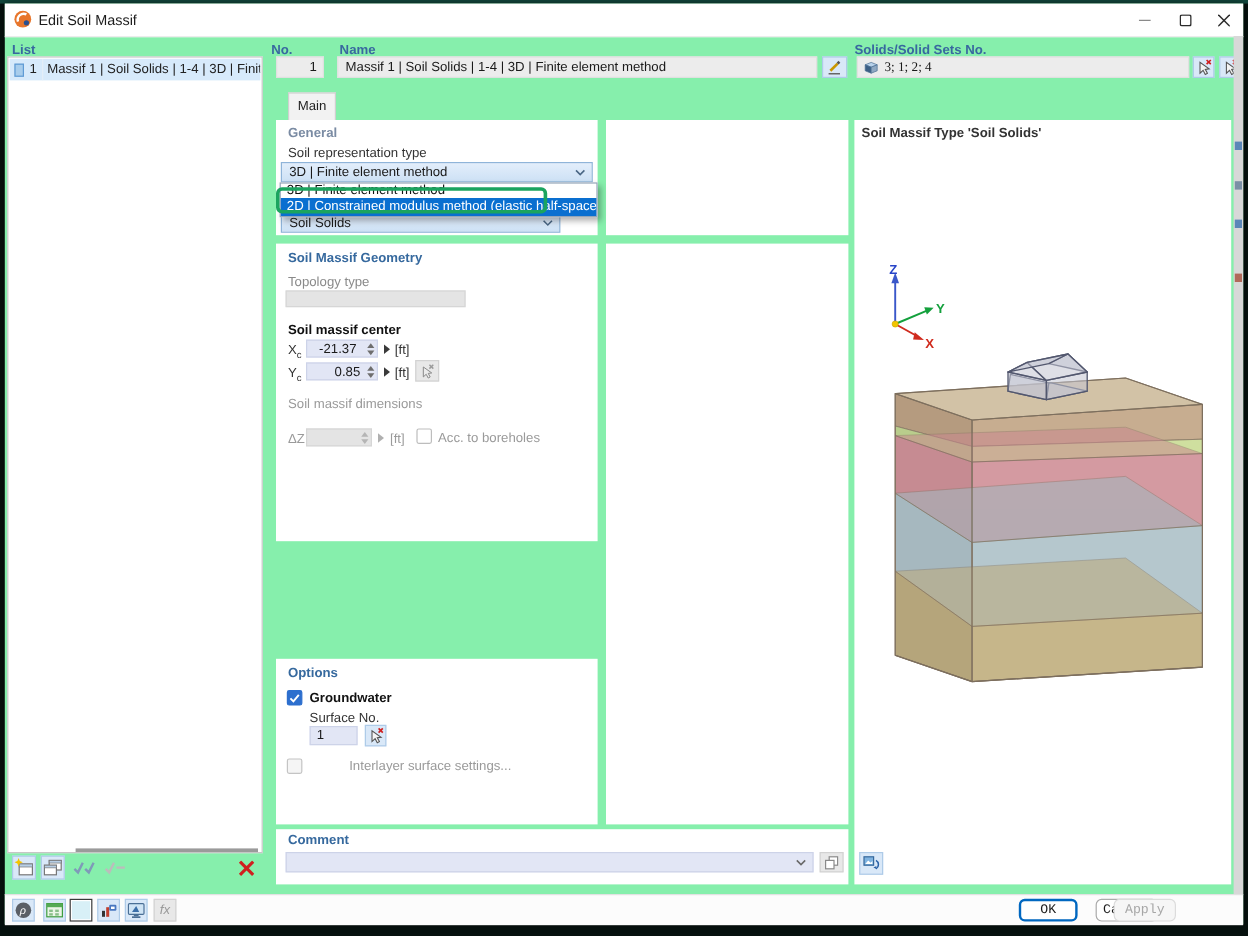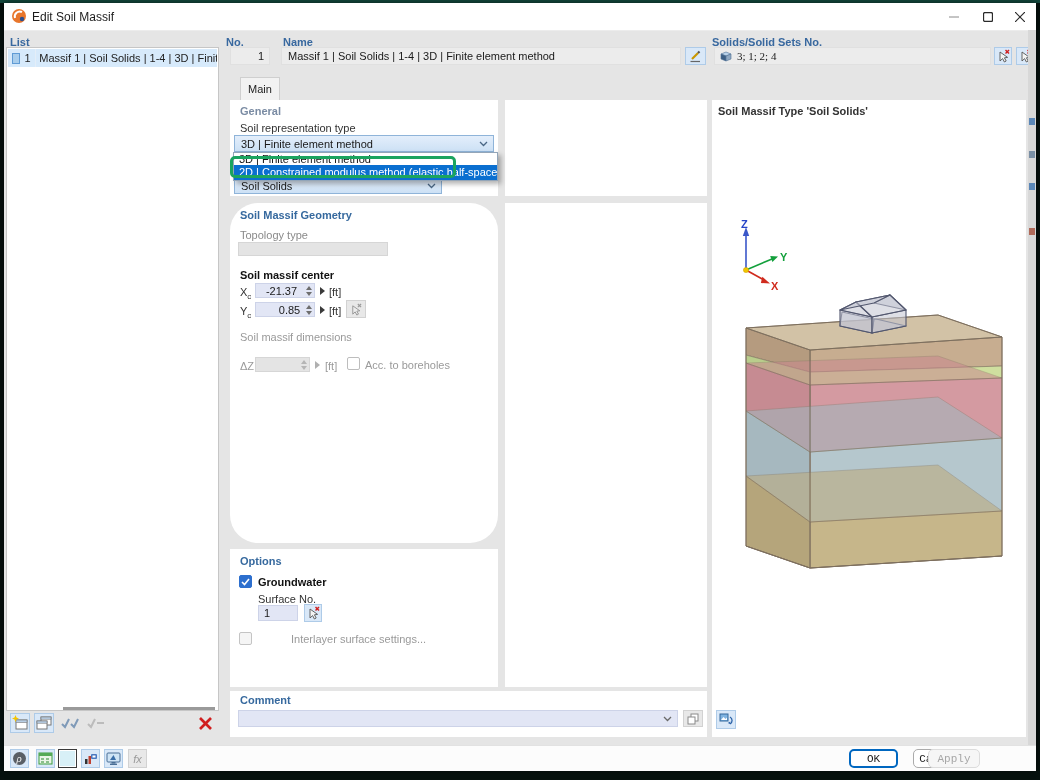--- a/index.html
+++ b/index.html
@@ -1,20 +1,20 @@
 <!DOCTYPE html>
 <html><head>
 <meta charset="utf-8">
 <style>
   html,body{margin:0;padding:0;}
   body{width:1040px;height:780px;background:#06110e;position:relative;overflow:hidden;
        font-family:"Liberation Sans","DejaVu Sans",sans-serif;font-size:11px;color:#1a1a1a;}
   .abs{position:absolute;}
   #backdrop-top{left:0;top:0;width:1040px;height:3px;background:#12473c;}
-  #window{left:4px;top:3px;width:1032px;height:767px;background:#e5e5e5;box-shadow:0 0 6px rgba(0,0,0,.6);}
+  #window{left:4px;top:3px;width:1032px;height:767px;background:#86efac;box-shadow:0 0 6px rgba(0,0,0,.6);}
   
   #titlebar{left:0;top:0;width:1032px;height:27px;background:#ffffff;border-bottom:1px solid #ececec;}
   .title-text{left:28px;top:7px;font-size:12px;color:#1c1c1c;}
   .winctl{top:0;height:27px;width:32px;display:flex;align-items:center;justify-content:center;}
   
   .lbl{color:#38689f;font-weight:bold;}
   .sec{color:#36699e;font-weight:bold;}
   .sec-muted{color:#7a8ba3;font-weight:bold;}
   .gray{color:#8a8a8a;}
   .dim{color:#9a9a9a;}
@@ -178,29 +178,29 @@
       <span>3D | Finite element method</span>
       <svg width="9" height="6" viewBox="0 0 9 6" style="margin-left:auto;margin-right:5px;">
         <polyline points="1,1 4.5,4.5 8,1" fill="none" stroke="#4a6785" stroke-width="1.3"></polyline>
       </svg>
     </div>
     <div class="abs" id="dropdown" style="left:3px;top:52px;width:263px;height:27px;">
       <div class="dd-item1">3D | Finite element method</div>
       <div class="dd-item2">2D | Constrained modulus method (elastic half-space)</div>
     </div>
     <div class="abs" id="green-annot" style="left:0px;top:56px;width:226px;height:22px;"></div>
-    <div class="abs combo" style="left:4px;top:78px;width:208px;height:16px;padding-left:6px;">
+    <div class="abs combo" style="left:4px;top:78px;width:233px;height:16px;padding-left:6px;">
       <span>Soil Solids</span>
       <svg width="9" height="6" viewBox="0 0 9 6" style="margin-left:auto;margin-right:5px;">
         <polyline points="1,1 4.5,4.5 8,1" fill="none" stroke="#4a6785" stroke-width="1.3"></polyline>
       </svg>
     </div>
   </div>
 
-  <div class="abs panel" style="left:226px;top:200px;width:268px;height:340px;border-radius:28px;">
+  <div class="abs panel" style="left:226px;top:200px;width:268px;height:248px;">
     <div class="abs sec" style="left:10px;top:6px;">Soil Massif Geometry</div>
     <div class="abs gray" style="left:10px;top:26px;">Topology type</div>
     <div class="abs dfield" style="left:8px;top:39px;width:150px;height:14px;"></div>
 
     <div class="abs" style="left:10px;top:66px;font-weight:bold;color:#111;">Soil massif center</div>
 
     <div class="abs" style="left:10px;top:83px;color:#333;">
       <span>X</span><sub style="font-size:8px;">c</sub>
     </div>
     <div class="abs lfield" style="left:25px;top:80px;width:60px;height:15px;padding-left:4px;">

